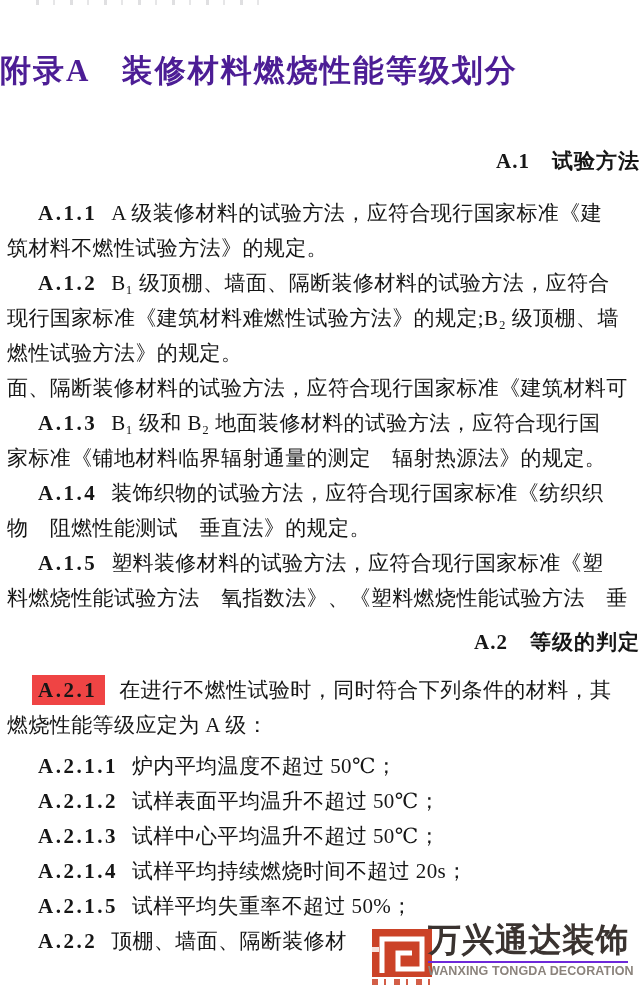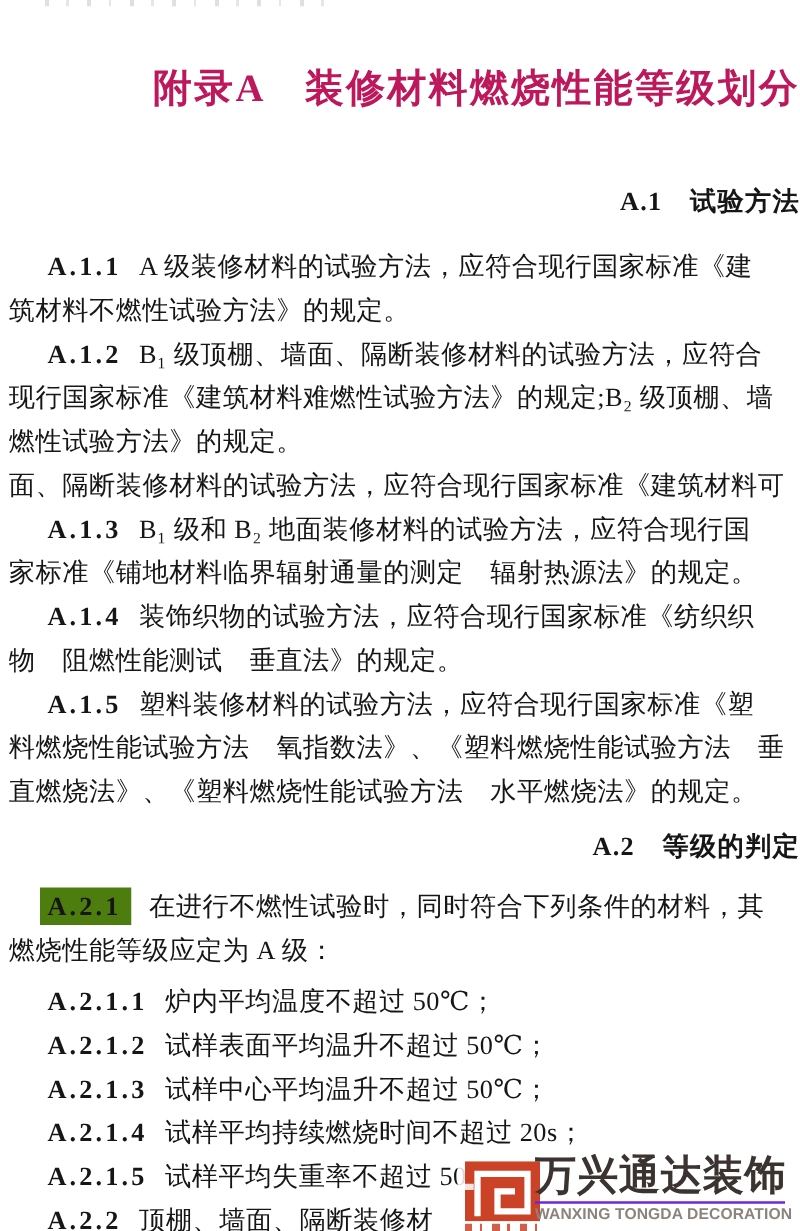--- a/index.html
+++ b/index.html
@@ -17,26 +17,26 @@
   .top-remnant{
     position:absolute;left:36px;top:0;width:225px;height:5px;
     background:repeating-linear-gradient(90deg,
       rgba(90,90,100,.38) 0 3px, transparent 3px 17px,
       rgba(90,90,100,.30) 17px 19px, transparent 19px 34px);
     opacity:.5;
   }
 
   .doc-title{
     margin:50px 0 0 0;
-    text-align:right;
+    text-align:left;
     font-size:31px;
     font-weight:600;
     letter-spacing:2px;
     white-space:nowrap;
-    color:#be185d;
+    color:#4c1d95;
   }
 
   .doc-body{margin-top:0;}
 
   .sec-heading{
     text-align:right;
     font-size:21px;
     font-weight:700;
     letter-spacing:1px;
     margin-top:54px;
@@ -55,21 +55,21 @@
   }
   .line.ind{padding-left:38px;}
   .line.gap{margin-top:6px;}
   .num{
     font-weight:700;
     letter-spacing:2.5px;
     margin-right:14px;
     font-family:"Liberation Serif","DejaVu Serif",serif;
   }
   .num.hl{
-    background:#4d7c0f;
+    background:#ef4444;
     padding:3px 8px 3px 6px;
     margin-left:-6px;
   }
 
   
   .watermark{
     position:absolute;
     left:366px;top:918px;
     width:274px;height:67px;
     background:rgba(255,255,255,0.84);
@@ -124,21 +124,20 @@
       <div class="line ind"><b class="num">A.1.2</b><span>B₁ 级顶棚、墙面、隔断装修材料的试验方法，应符合</span></div>
       <div class="line"><span>现行国家标准《建筑材料难燃性试验方法》的规定;B₂ 级顶棚、墙</span></div>
       <div class="line"><span>燃性试验方法》的规定。</span></div>
       <div class="line"><span>面、隔断装修材料的试验方法，应符合现行国家标准《建筑材料可</span></div>
       <div class="line ind"><b class="num">A.1.3</b><span>B₁ 级和 B₂ 地面装修材料的试验方法，应符合现行国</span></div>
       <div class="line"><span>家标准《铺地材料临界辐射通量的测定　辐射热源法》的规定。</span></div>
       <div class="line ind"><b class="num">A.1.4</b><span>装饰织物的试验方法，应符合现行国家标准《纺织织</span></div>
       <div class="line"><span>物　阻燃性能测试　垂直法》的规定。</span></div>
       <div class="line ind"><b class="num">A.1.5</b><span>塑料装修材料的试验方法，应符合现行国家标准《塑</span></div>
       <div class="line"><span>料燃烧性能试验方法　氧指数法》、《塑料燃烧性能试验方法　垂</span></div>
-      <div class="line"><span>直燃烧法》、《塑料燃烧性能试验方法　水平燃烧法》的规定。</span></div>
       <div class="sec-heading h2">A.2　等级的判定</div>
       <div class="line ind"><b class="num hl">A.2.1</b><span>在进行不燃性试验时，同时符合下列条件的材料，其</span></div>
       <div class="line"><span>燃烧性能等级应定为 A 级：</span></div>
       <div class="line ind gap"><b class="num">A.2.1.1</b><span>炉内平均温度不超过 50℃；</span></div>
       <div class="line ind"><b class="num">A.2.1.2</b><span>试样表面平均温升不超过 50℃；</span></div>
       <div class="line ind"><b class="num">A.2.1.3</b><span>试样中心平均温升不超过 50℃；</span></div>
       <div class="line ind"><b class="num">A.2.1.4</b><span>试样平均持续燃烧时间不超过 20s；</span></div>
       <div class="line ind"><b class="num">A.2.1.5</b><span>试样平均失重率不超过 50%；</span></div>
       <div class="line ind"><b class="num">A.2.2</b><span>顶棚、墙面、隔断装修材</span></div>
     </div>

